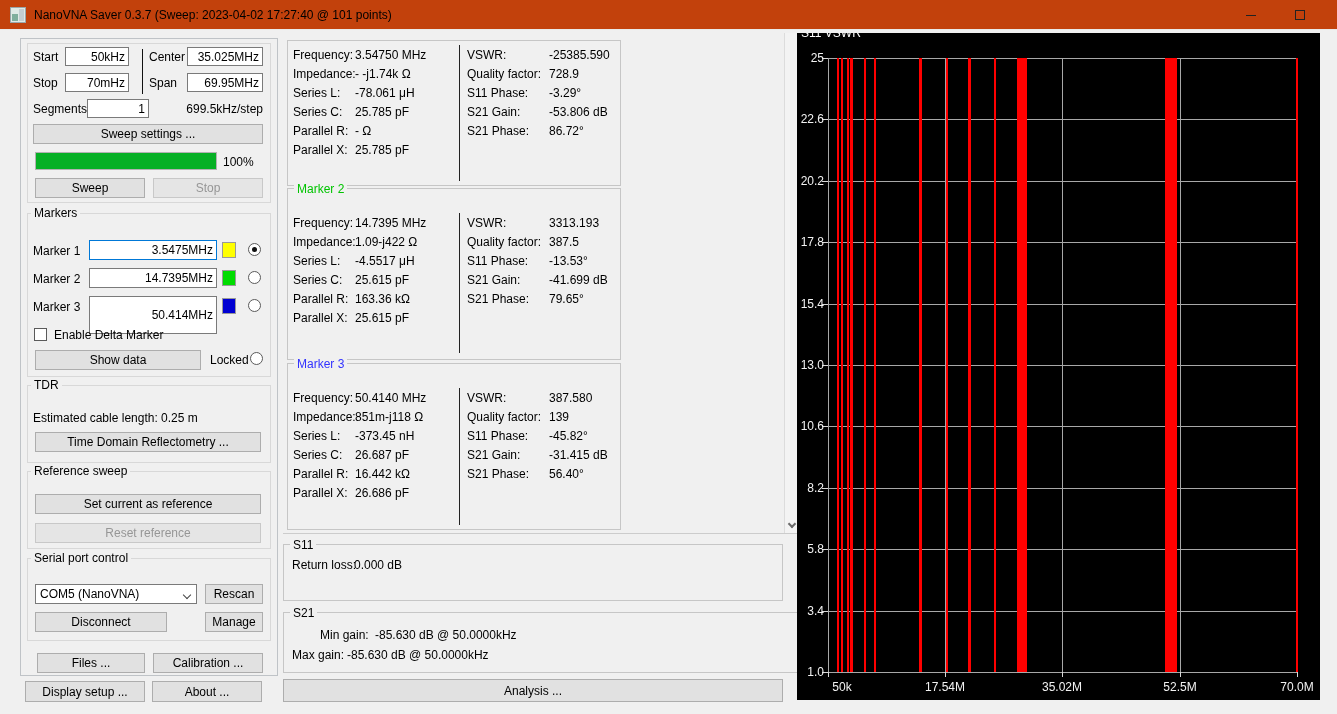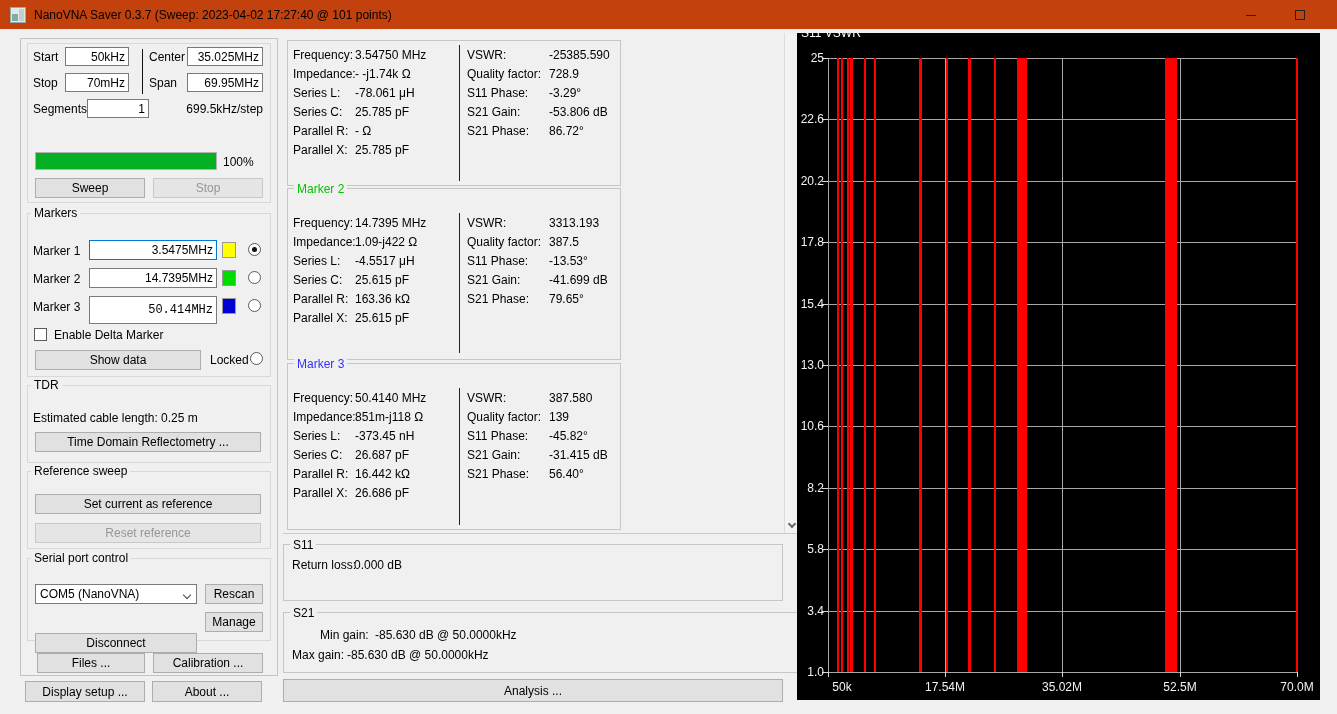--- a/index.html
+++ b/index.html
@@ -67,20 +67,21 @@
   <span class="lbl" style="left:12px;top:37px">Stop</span>
   <input class="inp" style="left: 44px; top: 34px; width: 64px; height: 19px;" value="70mHz">
   <div class="vline" style="left:121px;top:10px;height:45px"></div>
   <span class="lbl" style="left:128px;top:11px">Center</span>
   <input class="inp" style="left: 166px; top: 8px; width: 76px; height: 19px;" value="35.025MHz">
   <span class="lbl" style="left:128px;top:37px">Span</span>
   <input class="inp" style="left: 166px; top: 34px; width: 76px; height: 19px;" value="69.95MHz">
   <span class="lbl" style="left:12px;top:63px">Segments</span>
   <input class="inp" style="left: 66px; top: 60px; width: 62px; height: 19px;" value="1">
   <span class="lbl" style="left:140px;top:63px;width:102px;text-align:right">699.5kHz/step</span>
+  <div class="btn" style="left:12px;top:85px;width:230px;height:20px">Sweep settings ...</div>
   <div class="progress" style="left:14px;top:113px;width:182px;height:18px">
       <span style="width:100%"></span>
     </div>
   <span class="lbl" style="left:202px;top:116px">100%</span>
   <div class="btn" style="left:14px;top:139px;width:110px;height:20px">Sweep</div>
   <div class="btn dis" style="left:132px;top:139px;width:110px;height:20px">Stop</div>
 
   <div class="group" style="left:6px;top:174px;width:244px;height:164px"></div>
   <span class="legend" style="left:10px;top:167px">Markers</span>
 
@@ -88,21 +89,21 @@
   <input class="inp focus" style="left: 68px; top: 201px; width: 128px; height: 20px;" value="3.5475MHz">
   <span class="swatch" style="left: 201px; top: 203px; background: rgb(255, 255, 0);"></span>
   <span class="radio on" style="left:227px;top:204px"></span>
 
   <span class="lbl" style="left:12px;top:233px">Marker 2</span>
   <input class="inp" style="left: 68px; top: 229px; width: 128px; height: 20px;" value="14.7395MHz">
   <span class="swatch" style="left: 201px; top: 231px; background: rgb(0, 220, 0);"></span>
   <span class="radio" style="left:227px;top:232px"></span>
 
   <span class="lbl" style="left:12px;top:261px">Marker 3</span>
-  <input class="inp" style="left: 68px; top: 257px; width: 128px; height: 28px; font-family: Liberation Mono, monospace;" value="50.414MHz">
+  <input class="inp" style="left: 68px; top: 257px; width: 128px; height: 38px;" value="50.414MHz">
   <span class="swatch" style="left: 201px; top: 259px; background: rgb(0, 0, 210);"></span>
   <span class="radio" style="left:227px;top:260px"></span>
 
   <span class="checkbox" style="left:13px;top:289px"></span>
   <span class="lbl" style="left:33px;top:289px">Enable Delta Marker</span>
   <div class="btn" style="left:14px;top:311px;width:166px;height:20px">Show data</div>
   <span class="lbl" style="left:189px;top:314px">Locked</span>
   <span class="radio" style="left:229px;top:313px"></span>
 
   <div class="group" style="left:6px;top:346px;width:244px;height:78px"></div>
@@ -115,21 +116,21 @@
   <div class="btn" style="left:14px;top:455px;width:226px;height:20px">Set current as reference</div>
   <div class="btn dis" style="left:14px;top:484px;width:226px;height:20px">Reset reference</div>
 
   <div class="group" style="left:6px;top:519px;width:244px;height:83px"></div>
   <span class="legend" style="left:10px;top:512px">Serial port control</span>
   <div class="combo" style="left:14px;top:545px;width:162px;height:20px">
     <span>COM5 (NanoVNA)</span>
     <span class="chev"></span>
   </div>
   <div class="btn" style="left:184px;top:545px;width:58px;height:20px">Rescan</div>
-  <div class="btn" style="left:14px;top:594px;width:162px;height:20px">Disconnect</div>
+  <div class="btn" style="left:14px;top:573px;width:132px;height:20px">Disconnect</div>
   <div class="btn" style="left:184px;top:573px;width:58px;height:20px">Manage</div>
 
   <div class="btn" style="left:16px;top:614px;width:108px;height:20px">Files ...</div>
   <div class="btn" style="left:132px;top:614px;width:110px;height:20px">Calibration ...</div>
 </div>
 
 <div class="btn" style="left:25px;top:681px;width:120px;height:21px">Display setup ...</div>
 <div class="btn" style="left:152px;top:681px;width:110px;height:21px">About ...</div>
 
 <div class="mbox" style="left:287px;top:40px;width:334px;height:146px">

